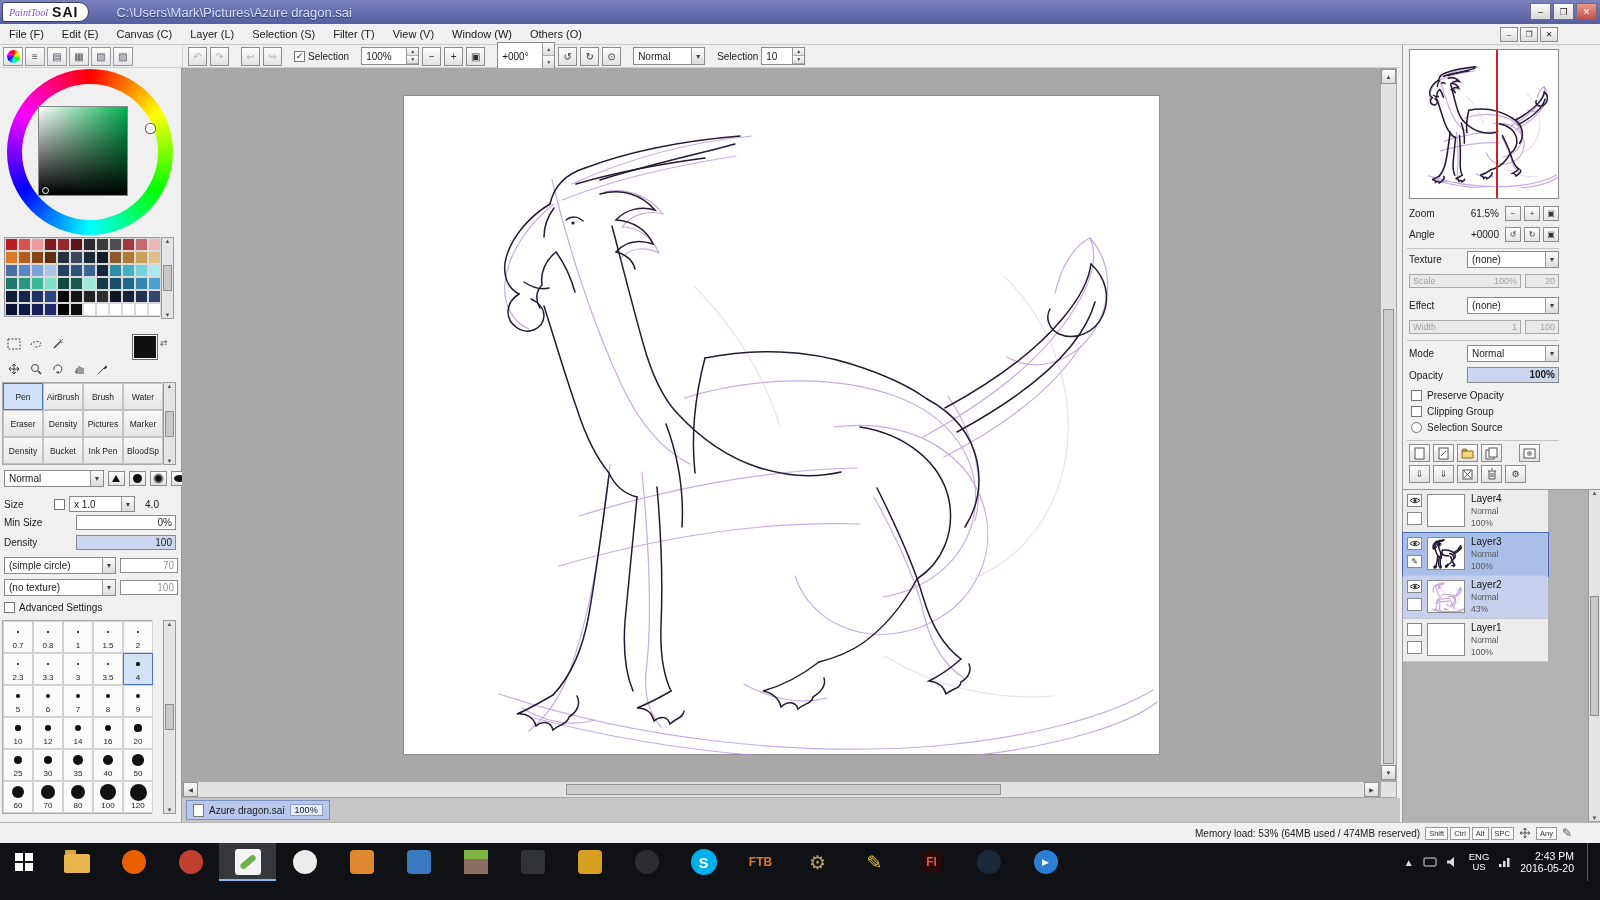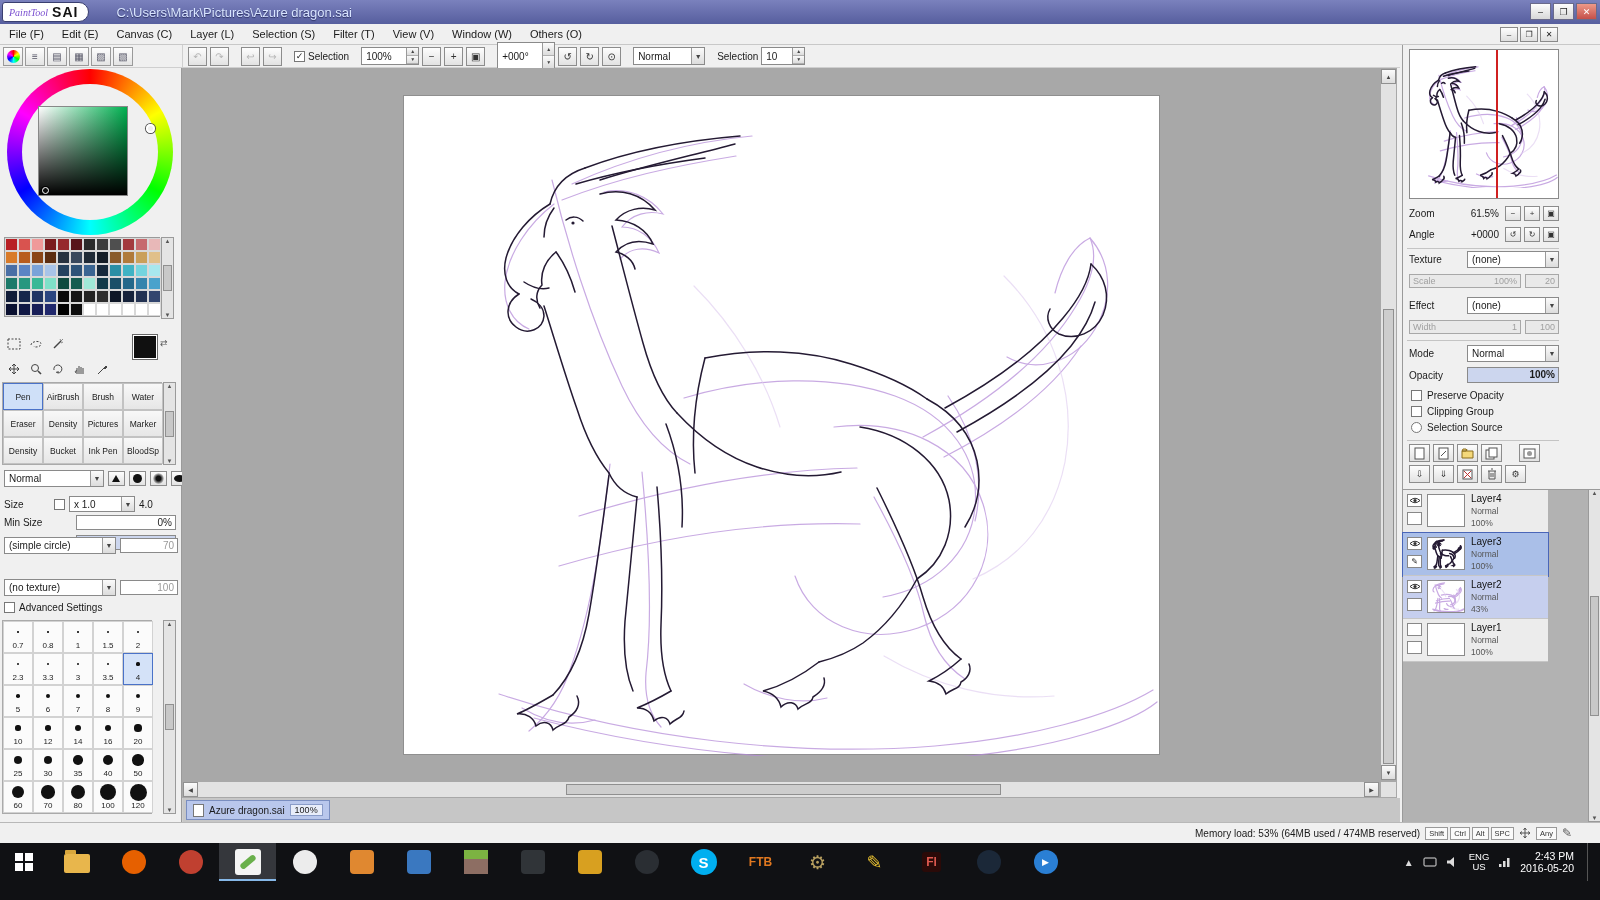--- a/index.html
+++ b/index.html
@@ -494,37 +494,37 @@
         </div>
     </div>
 
     <div class="lrow abs" style="top:428px">
       <span style="width:46px">Size</span>
       <div class="checkbox"></div>
       <div class="combo" style="width:66px;height:16px">
         <span class="val">x 1.0</span>
         <div class="ddarrow">▼</div>
       </div>
-      <span style="flex:1;text-align:left;padding-right:4px;width:30px">4.0</span>
+      <span style="flex:1;text-align:center;padding-right:4px;width:30px">4.0</span>
     </div>
     <div class="lrow abs" style="top:447px">
       <span style="width:68px">Min Size</span>
       <div class="slider" style="width:100px;height:15px">
         <span class="sval">0%</span>
       </div>
     </div>
     <div class="lrow abs" style="top:467px">
       <span style="width:68px">Density</span>
       <div class="slider" style="width:100px;height:15px">
         <div class="fill" style="width:100%"></div>
         <span class="sval">100</span>
       </div>
     </div>
 
-    <div class="lrow abs" style="top:469px">
+    <div class="lrow abs" style="top:489px">
       <div class="combo" style="width:112px;height:17px">
         <span class="val">(simple circle)</span>
         <div class="ddarrow">▼</div>
       </div>
       <div class="slider" style="width:58px;height:15px">
         <span class="sval graytxt">70</span>
       </div>
     </div>
     <div class="lrow abs" style="top:511px">
       <div class="combo" style="width:112px;height:17px">

